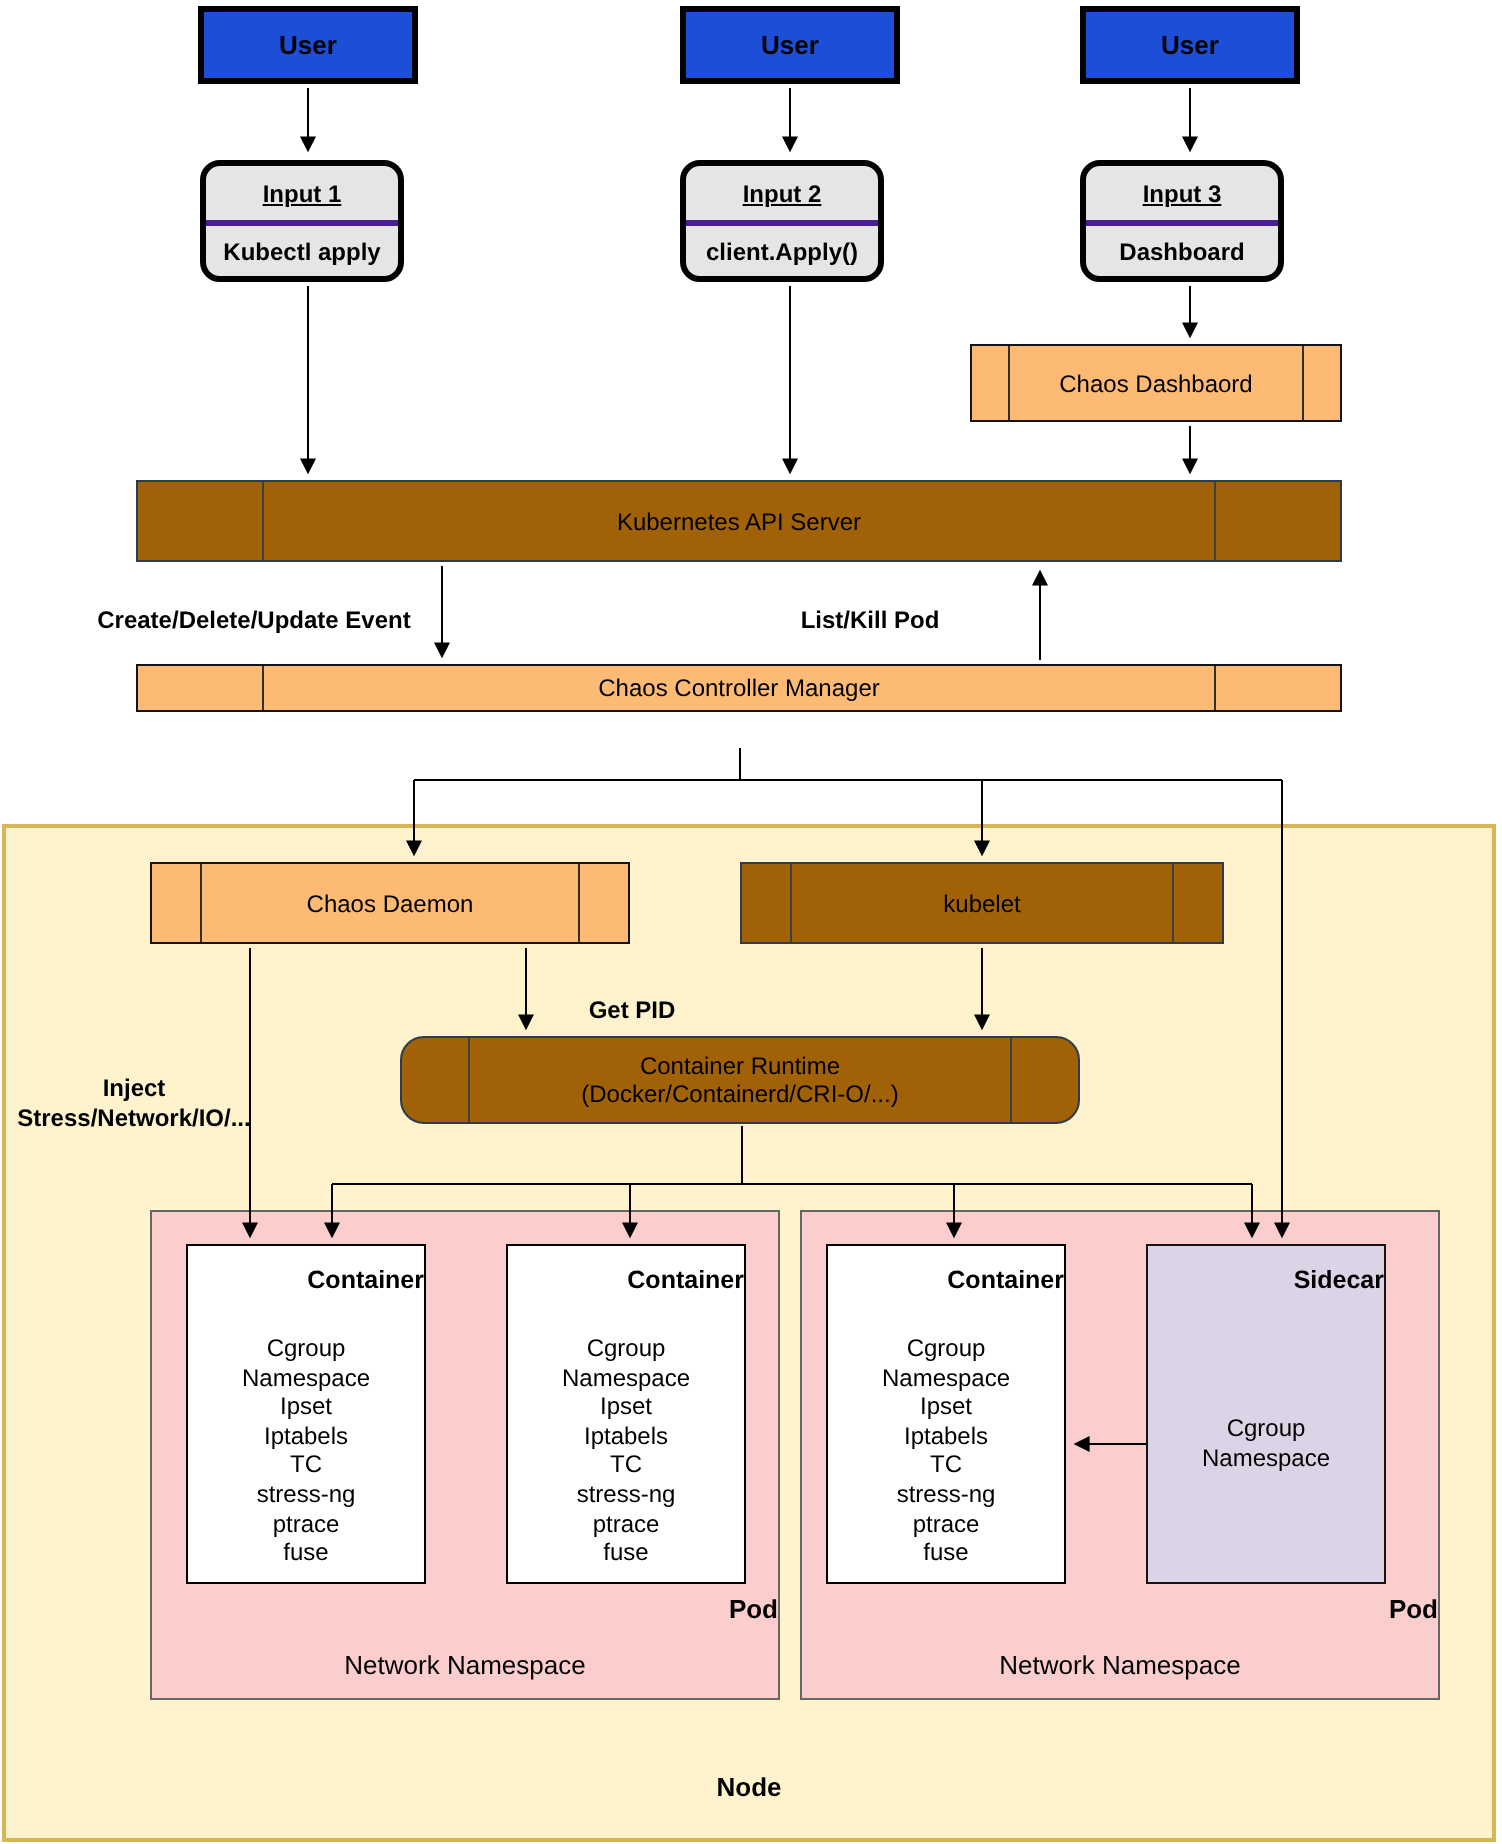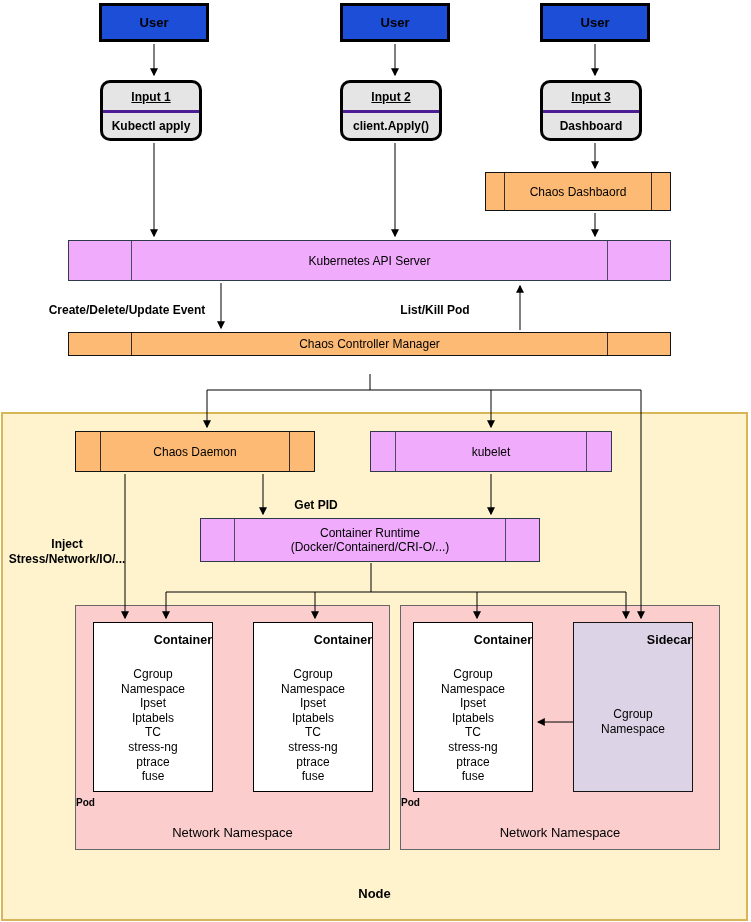--- a/index.html
+++ b/index.html
@@ -3,28 +3,28 @@
 <meta charset="utf-8">
 <style>
   html,body{margin:0;padding:0;background:#fff;}
   .canvas{position:relative;width:751px;height:922px;background:#ffffff;overflow:hidden;
           font-family:"Liberation Sans",sans-serif;color:#000;}
   .abs{position:absolute;box-sizing:border-box;}
 
   
   .node-bg{left:1px;top:412px;width:747px;height:509px;background:#fff3ce;border:2px solid #d6b656;}
   .pod-bg{top:605px;height:245px;background:#fbcdcd;border:1px solid #666;}
-  .pod-label{left:0;right:0;top:191px;text-align:left;font-weight:bold;font-size:10px;}
+  .pod-label{left:0;right:0;top:191px;text-align:right;font-weight:bold;font-size:13px;}
   .ns-label{left:0;right:0;top:219px;text-align:center;font-size:13px;}
   .node-label{left:0;right:0;top:472px;text-align:center;font-weight:bold;font-size:13px;}
 
   
   .box{display:flex;align-items:center;justify-content:center;text-align:center;
        font-size:12px;line-height:14px;border:1px solid #000;}
-  .blue{background:#f0abfc;border-color:#2d3b4b;}
+  .blue{background:#a16207;border-color:#2d3b4b;}
   .purple{background:#fdba74;border-color:#141414;}
   
   .process::before,.process::after{content:"";position:absolute;top:0;bottom:0;width:1px;background:currentColor;opacity:.85;}
   .process::before{left:var(--inset);}
   .process::after{right:var(--inset);}
   .blue.process::before,.blue.process::after{background:#2d3b4b;}
   .purple.process::before,.purple.process::after{background:#141414;}
 
   
   .user-box{width:110px;height:39px;top:3px;background:#1d4ed8;border:3px solid #000;
@@ -142,21 +142,21 @@
     <div>Stress/Network/IO/...</div>
   </div>
 
   <div class="abs box purple process layer2" style="left:75px;top:431px;width:240px;height:41px;--inset:24px;">
     <span>Chaos Daemon</span>
   </div>
   <div class="abs box blue process layer2" style="left:370px;top:431px;width:242px;height:41px;--inset:24px;">
     <span>kubelet</span>
   </div>
 
-  <div class="abs box blue process layer2" style="left:200px;top:518px;width:340px;height:44px;--inset:33px;flex-direction:column;">
+  <div class="abs box blue process layer2" style="left:200px;top:518px;width:340px;height:44px;--inset:33px;flex-direction:column;border-radius:12px;">
     <span>Container Runtime</span>
     <span>(Docker/Containerd/CRI-O/...)</span>
   </div>
 
   <div class="abs cbox layer2" style="left:93px;">
     <div class="abs cbox-title">Container</div>
     <div class="abs cbox-items">
         <div>Cgroup</div>
         <div>Namespace</div>
         <div>Ipset</div>

